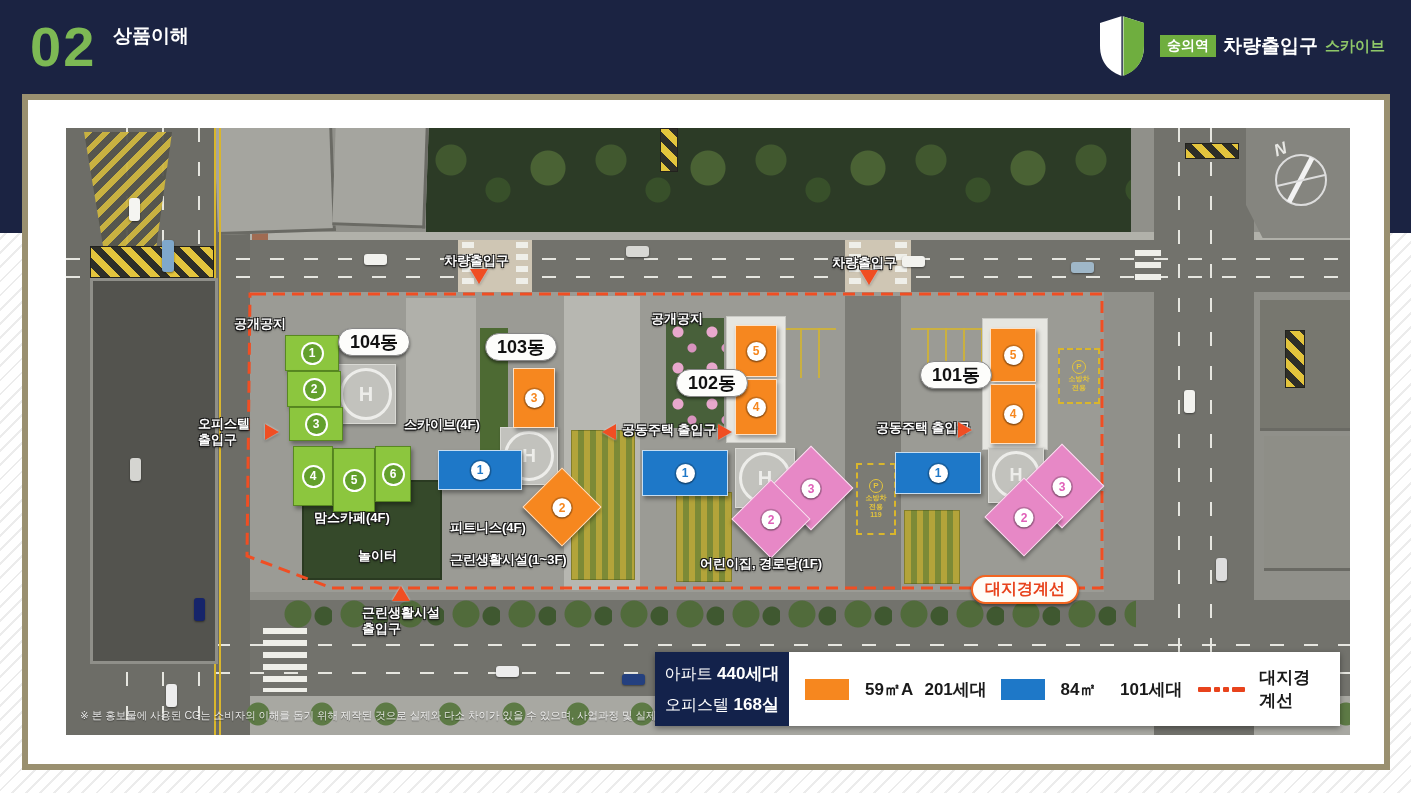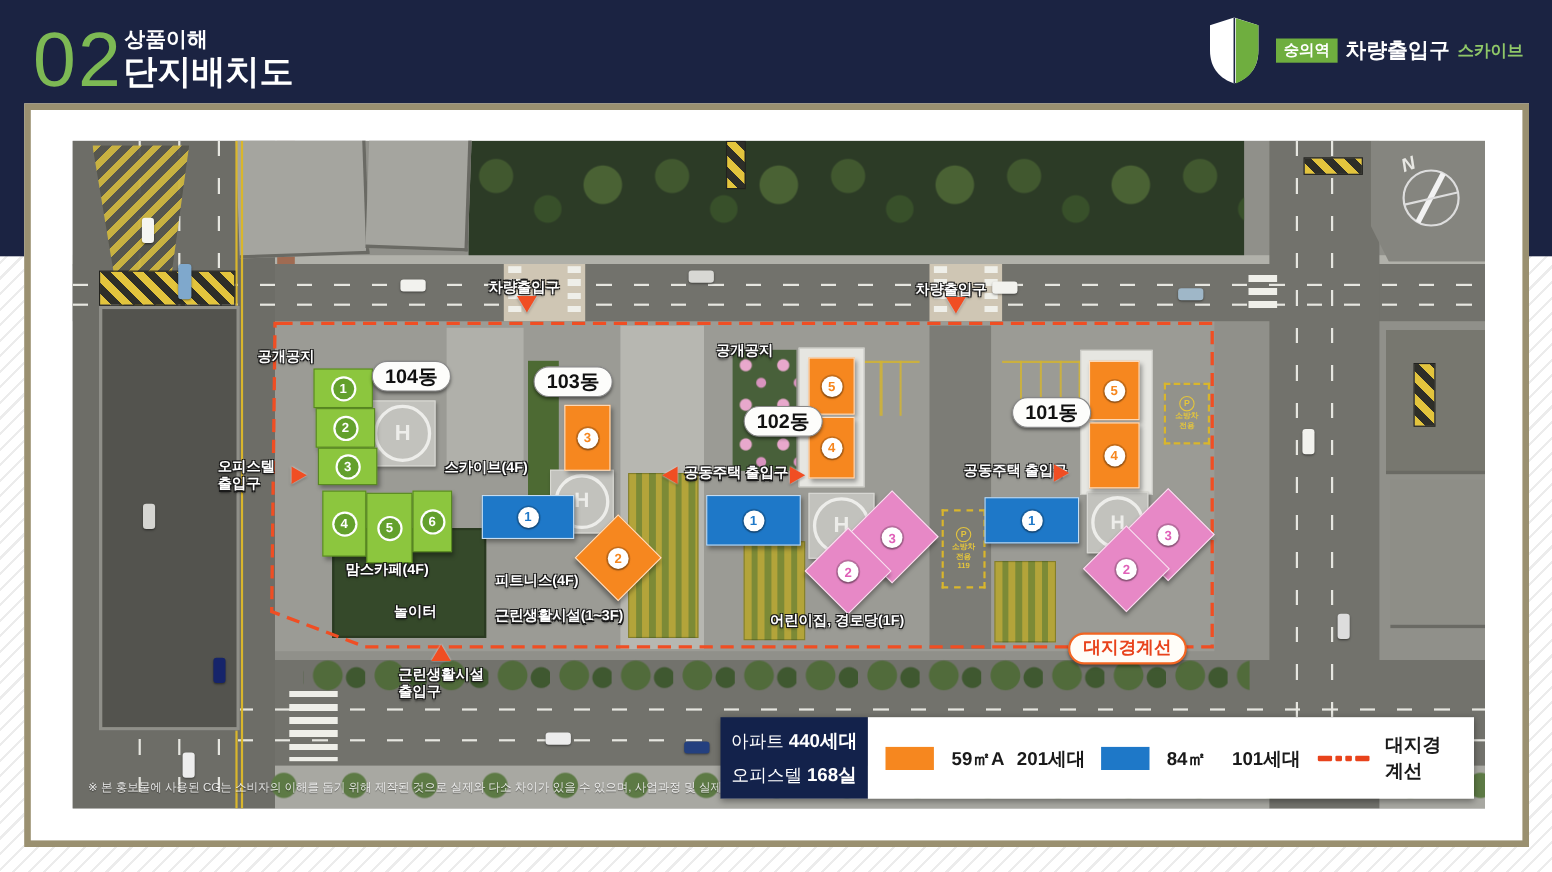--- a/index.html
+++ b/index.html
@@ -3,21 +3,21 @@
 <meta charset="utf-8">
 <style>
   html,body{margin:0;padding:0;}
   body{
     width:1411px;height:793px;position:relative;overflow:hidden;
     font-family:"Liberation Sans","DejaVu Sans",sans-serif;
     background:repeating-linear-gradient(135deg,#ffffff 0 8px,#ececec 8px 10px);
   }
   
   .header{position:absolute;left:0;top:0;width:1411px;height:233px;background:#1b2342;z-index:1;}
-  .slide-num{position:absolute;left:30px;top:14px;font-size:70px;font-weight:400;color:#7db954;letter-spacing:2px;}
+  .slide-num{position:absolute;left:30px;top:14px;font-size:56px;font-weight:700;color:#7db954;letter-spacing:2px;}
   .slide-cat{position:absolute;left:113px;top:23px;font-size:19px;font-weight:700;color:#fff;}
   .slide-title{position:absolute;left:112px;top:44px;font-size:31px;font-weight:800;color:#fff;}
   .logo{position:absolute;right:26px;top:14px;display:flex;gap:12px;align-items:center;}
   .logo-text{display:flex;flex-direction:column;align-items:flex-start;gap:5px;}
   .logo-en{color:#fff;font-size:27px;letter-spacing:1.5px;font-weight:400;}
   .logo-en .bold{font-weight:800;}
   .logo-kr{display:flex;align-items:center;gap:7px;}
   .station{background:#6fae3f;color:#fff;font-weight:800;font-size:14px;padding:2px 7px;}
   .brand-kr{color:#fff;font-weight:800;font-size:19px;}
   .suffix{color:#8fc768;font-size:15px;font-weight:700;}
@@ -95,21 +95,20 @@
   .disclaimer{position:absolute;left:14px;top:581px;width:1160px;color:rgba(255,255,255,.85);font-size:10.5px;z-index:55;text-shadow:0 1px 1px rgba(0,0,0,.45);}
 </style>
 </head>
 <body>
 
 <div>
 
   <div class="header">
     <div class="slide-num">02</div>
     <div class="slide-cat">상품이해</div>
-    <div class="slide-title">단지배치도</div>
     <div class="logo">
       <svg width="52" height="64" viewBox="0 0 52 64">
         <path d="M26 2 L48 9 V32 C48 49 38 58 26 62 C14 58 4 49 4 32 V9 Z" fill="#ffffff"></path>
         <path d="M27.5 2.5 L48 9 V32 C48 49 38 58 27.5 61.8 Z" fill="#6fae3f"></path>
         <rect x="25.4" y="2" width="1.4" height="60" fill="#1b2342"></rect>
       </svg>
       <div class="logo-text">
         <div class="logo-kr">
           <span class="station">숭의역</span>
           <span class="brand-kr">차량출입구</span>

